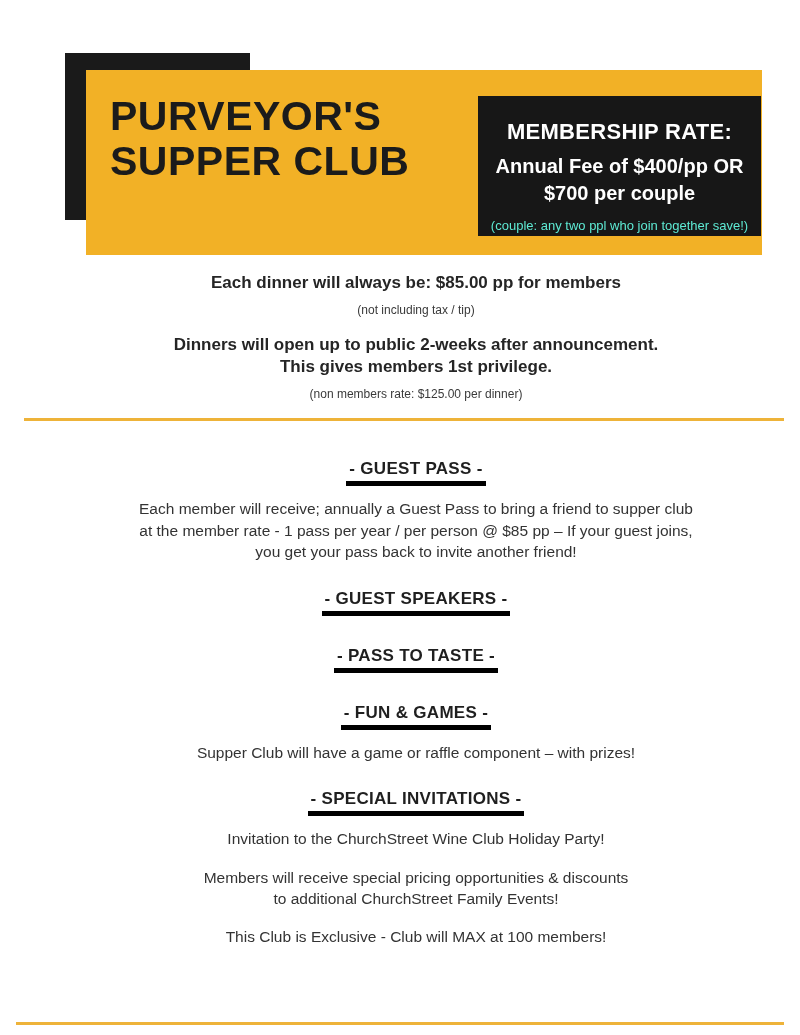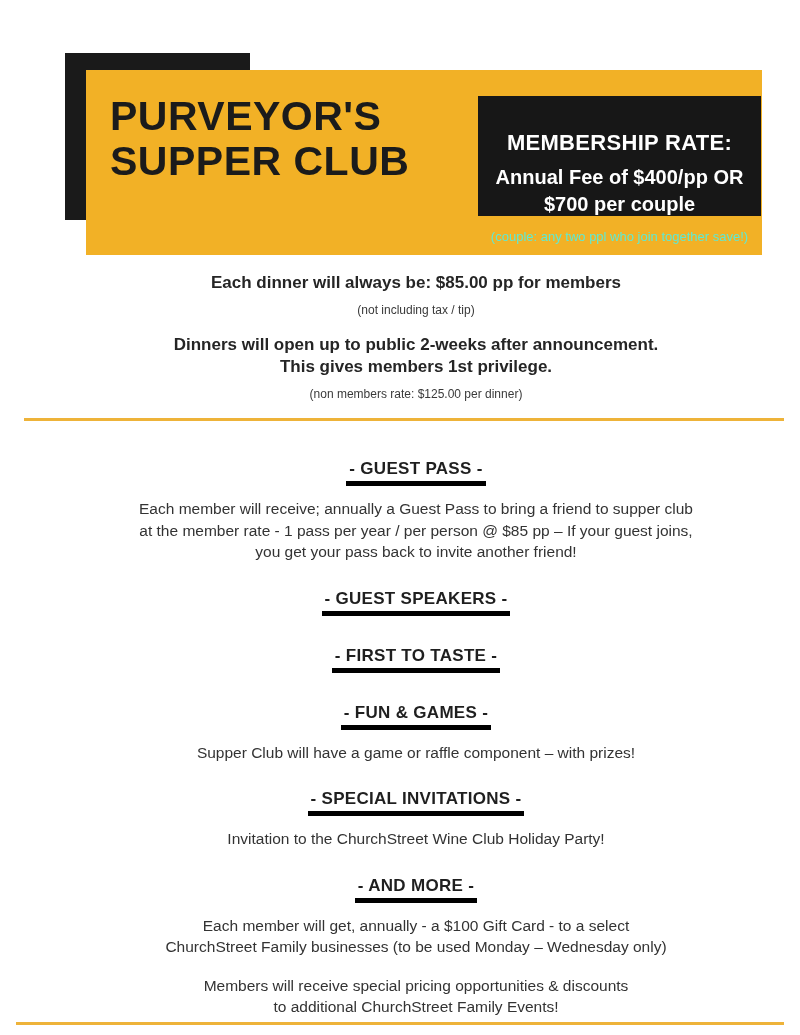--- a/index.html
+++ b/index.html
@@ -35,25 +35,25 @@
     font-size: 41px;
     line-height: 45px;
     font-weight: bold;
     letter-spacing: 0.5px;
     color: #1b1b1b;
     white-space: pre-line;
   }
   .membership {
     position: absolute;
     left: 384px; top: 18px;
-    width: 283px; height: 120px;
+    width: 283px; height: 140px;
     background: #171717;
     color: #ffffff;
     text-align: center;
-    padding-top: 26px;
+    padding-top: 15px;
   }
   .membership .m-heading {
     font-size: 22px;
     font-weight: bold;
     letter-spacing: 0.3px;
   }
   .membership .m-line {
     font-size: 20px;
     font-weight: bold;
     line-height: 27px;
@@ -155,38 +155,33 @@
       <div class="sec-body">Each member will receive; annually a Guest Pass to bring a friend to supper club
 at the member rate - 1 pass per year / per person @ $85 pp – If your guest joins,
 you get your pass back to invite another friend!</div>
     </div>
 
     <div class="sec">
       <h2>- GUEST SPEAKERS -</h2>
     </div>
 
     <div class="sec">
-      <h2>- FIRST TO TASTE -</h2>
+      <h2>- PASS TO TASTE -</h2>
     </div>
 
     <div class="sec">
       <h2>- FUN &amp; GAMES -</h2>
       <div class="sec-body">Supper Club will have a game or raffle component – with prizes!</div>
     </div>
 
     <div class="sec">
       <h2>- SPECIAL INVITATIONS -</h2>
       <div class="sec-body">Invitation to the ChurchStreet Wine Club Holiday Party!</div>
     </div>
 
-    <div class="sec">
-      <h2>- AND MORE -</h2>
-      <div class="sec-body">Each member will get, annually - a $100 Gift Card - to a select
-ChurchStreet Family businesses (to be used Monday – Wednesday only)</div>
-    </div>
 
     <div class="footer-par">Members will receive special pricing opportunities &amp; discounts
 to additional ChurchStreet Family Events!</div>
 
     <div class="footer-par last">This Club is Exclusive - Club will MAX at 100 members!</div>
 
   </main>
 
   <hr class="gold-line bottom">
 

